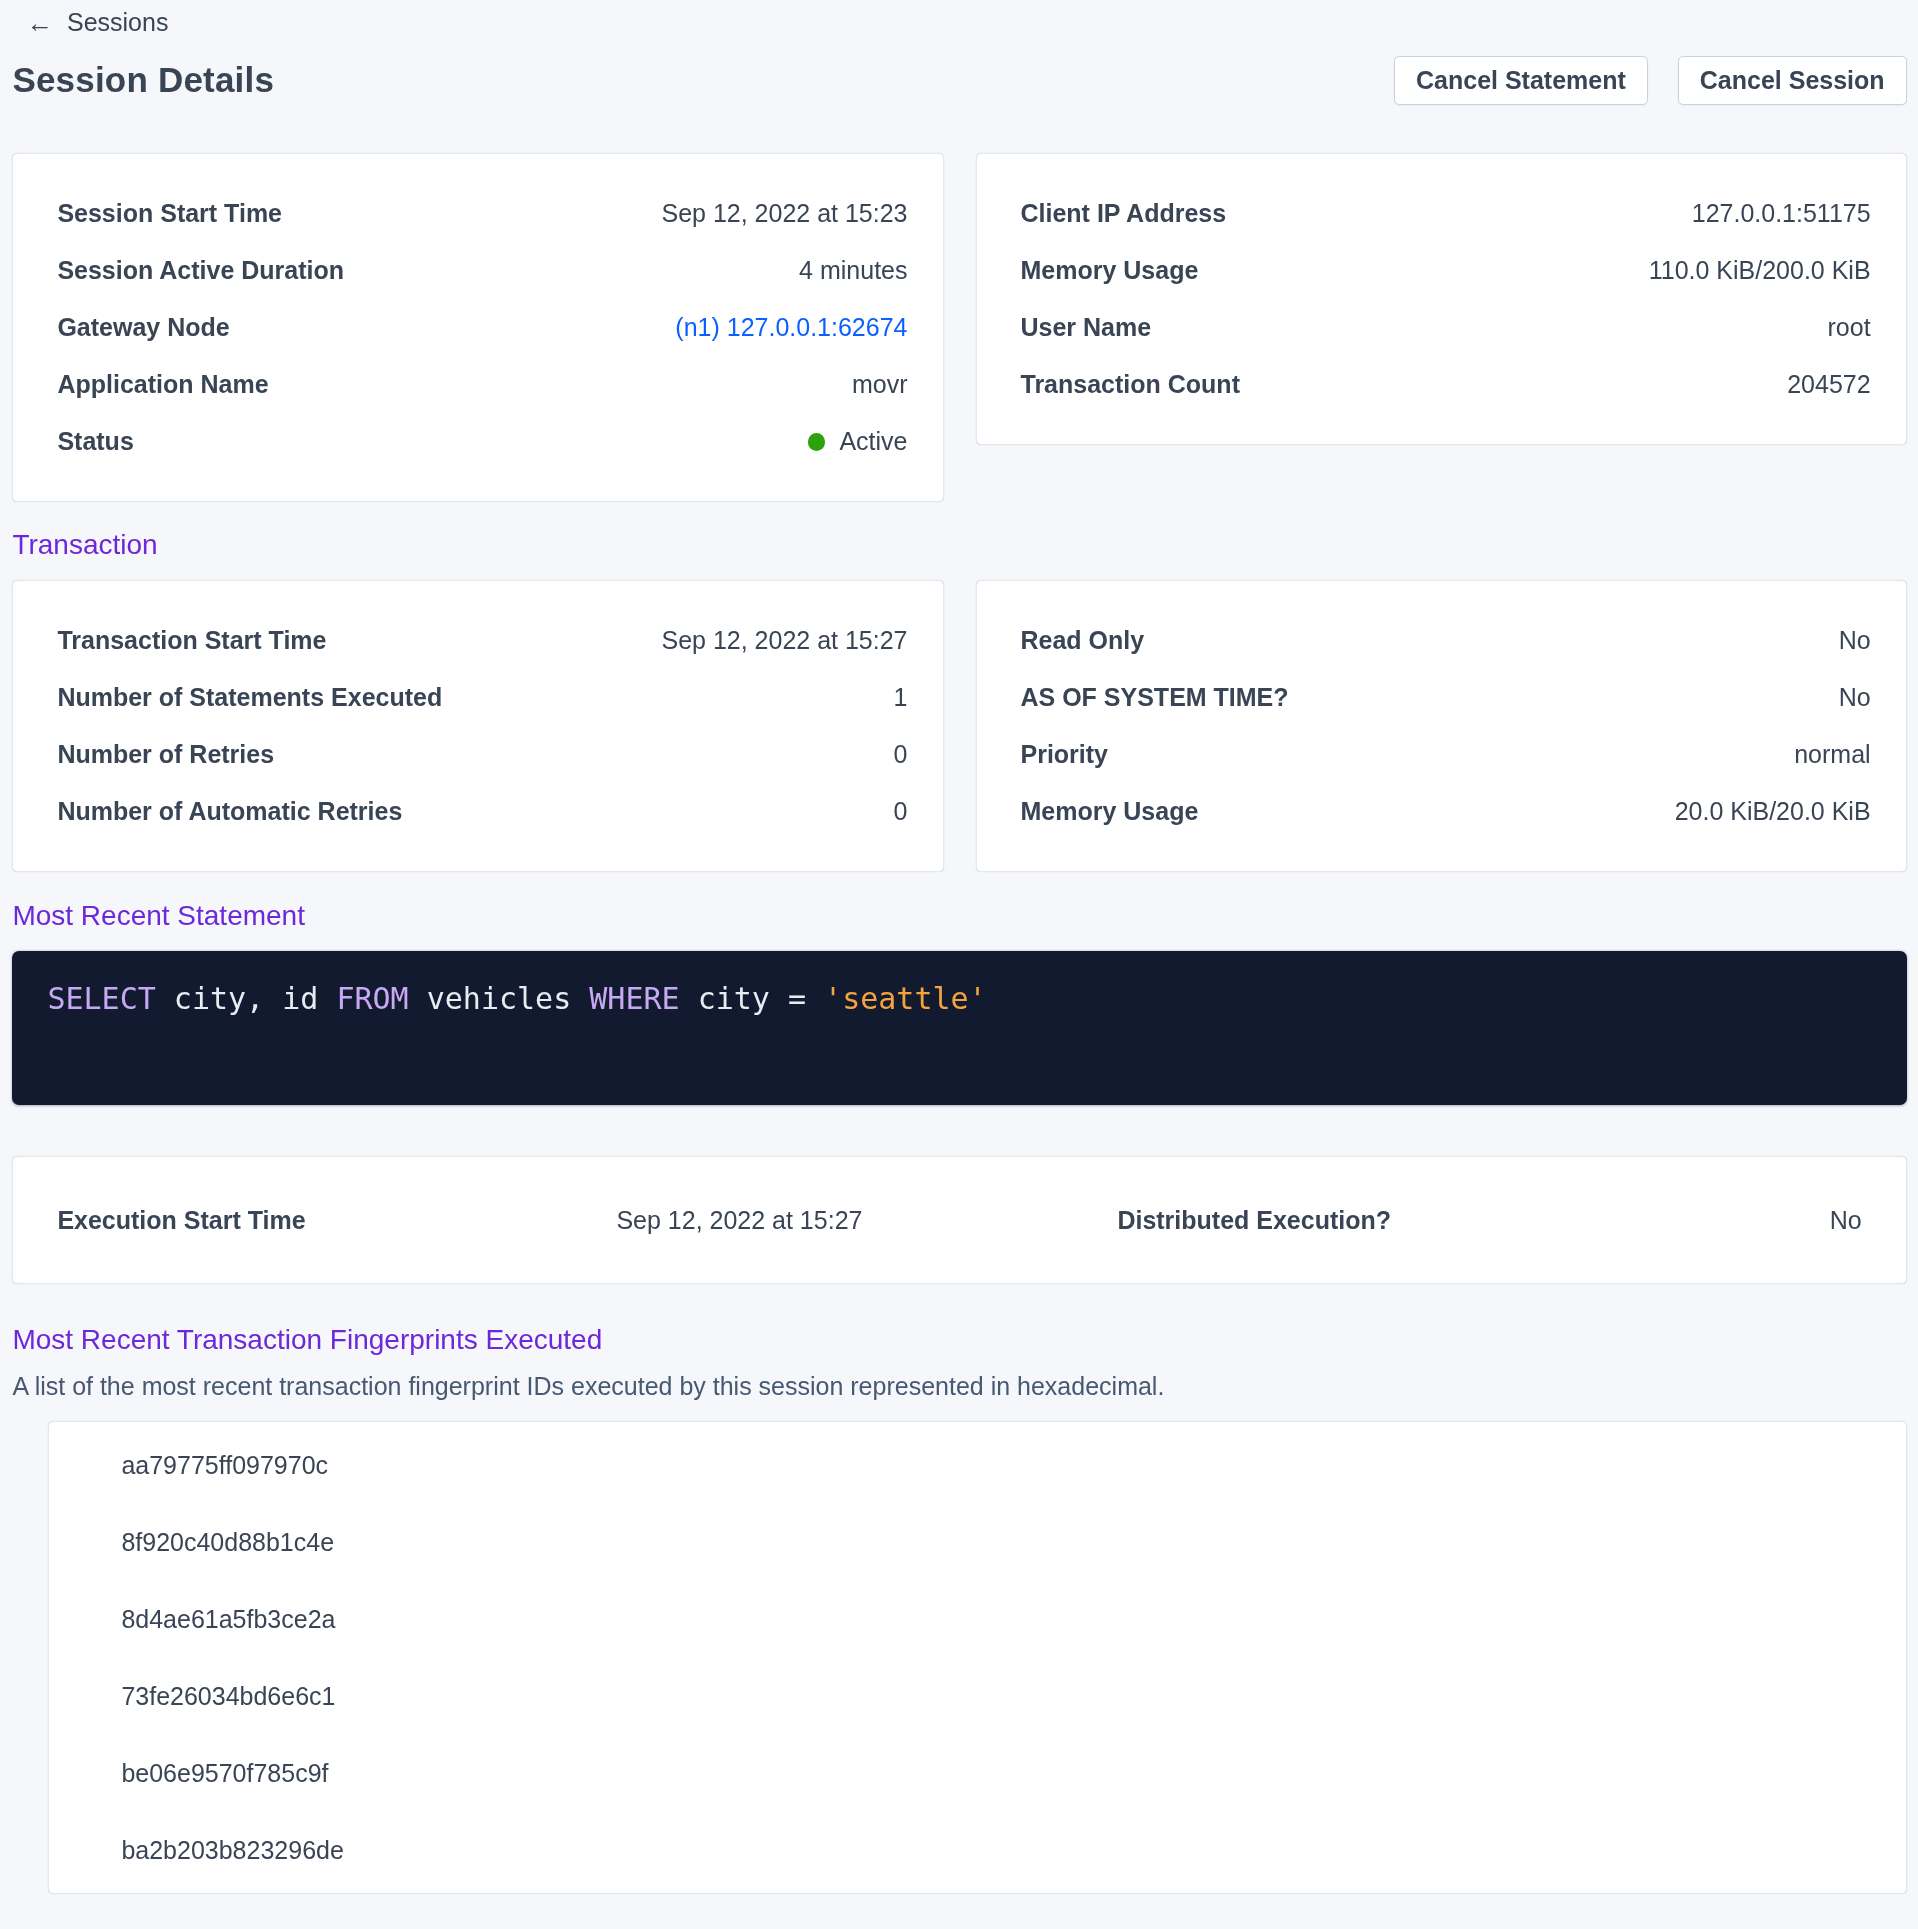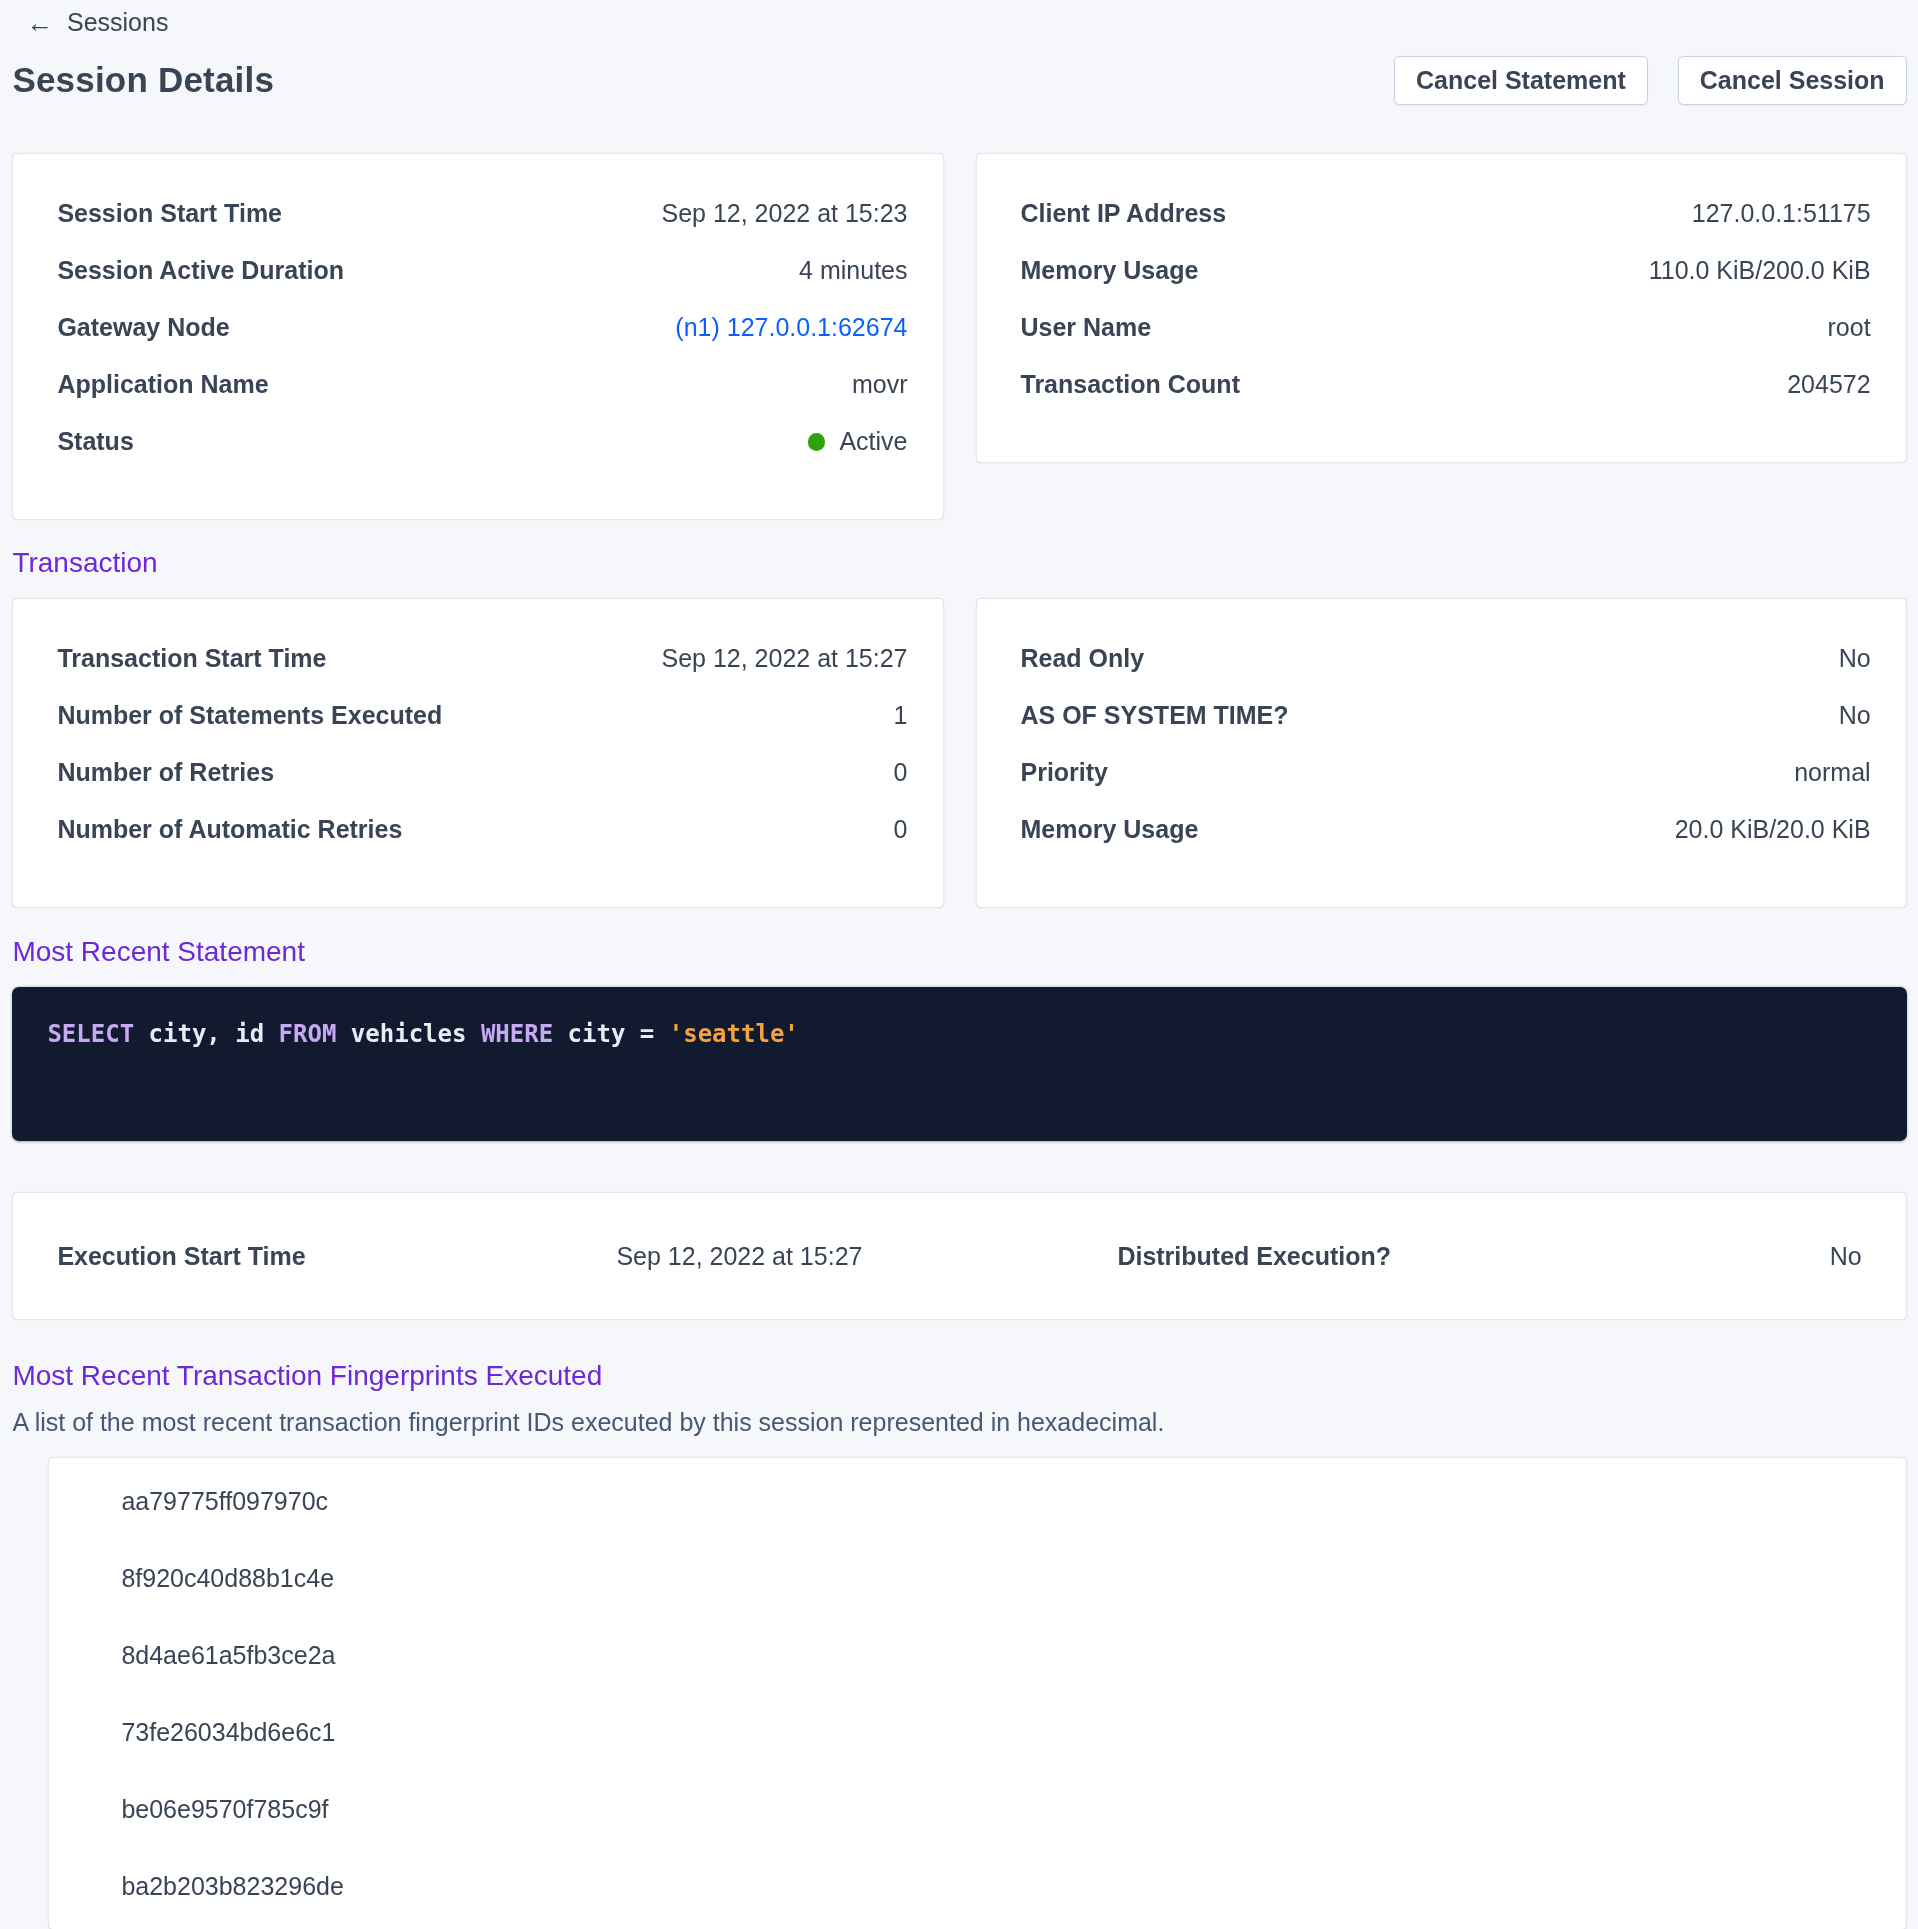--- a/index.html
+++ b/index.html
@@ -27,21 +27,21 @@
     font-size: 25px; font-weight: 700; color: #394455;
     padding: 8.9px 21px; height: 49px; cursor: pointer;
     box-shadow: 0 0.9px 1.8px rgba(57,68,85,0.06);
   }
 
   
   .cards { display: grid; grid-template-columns: 1fr 1fr; gap: 32px; margin-top: 42px; align-items: start; }
   .card {
     background: #fff; border: 0.9px solid #E3E8EF; border-radius: 5.3px;
     box-shadow: 0 0 0.9px rgba(67,90,111,0.3);
-    padding: 31px 35px 49px 44px;
+    padding: 31px 35px 31px 44px;
   }
   .row { display: flex; justify-content: space-between; align-items: center; height: 57px; }
   .lbl { font-weight: 700; font-size: 25px; color: #394455; }
   .val { font-size: 25px; color: #394455; text-align: right; }
   a.val.link { color: #0B5FFF; text-decoration: none; cursor: pointer; }
   .status-wrap { display: flex; align-items: center; gap: 14px; }
   .dot { width: 17.7px; height: 17.7px; border-radius: 50%; background: #2DA30B; display: inline-block; }
 
   
   .section-h { font-size: 28px; font-weight: 500; color: #6d28d9; margin-top: 25px; line-height: 35px; }
@@ -50,21 +50,21 @@
   .cards.txn { margin-top: 17.7px; }
 
   
   .codebox {
     margin-top: 17.7px; height: 154px; border-radius: 7px;
     background: #121A30; padding: 30px 35px;
     box-shadow: 0 0.9px 2.7px rgba(18,26,48,0.35);
   }
   .code {
     font-family: "DejaVu Sans Mono", monospace;
-    font-size: 24px; font-weight: 700; line-height: 35px;
+    font-size: 30px; font-weight: 400; line-height: 35px;
     color: #E7ECF2; white-space: pre;
   }
   .tok-kw { color: #C7A8F2; }
   .tok-str { color: #F5A33C; }
   .tok-plain { color: #E7ECF2; }
 
   
   .exec-card {
     margin-top: 51px; height: 128px;
     background: #fff; border: 0.9px solid #E3E8EF; border-radius: 5.3px;

